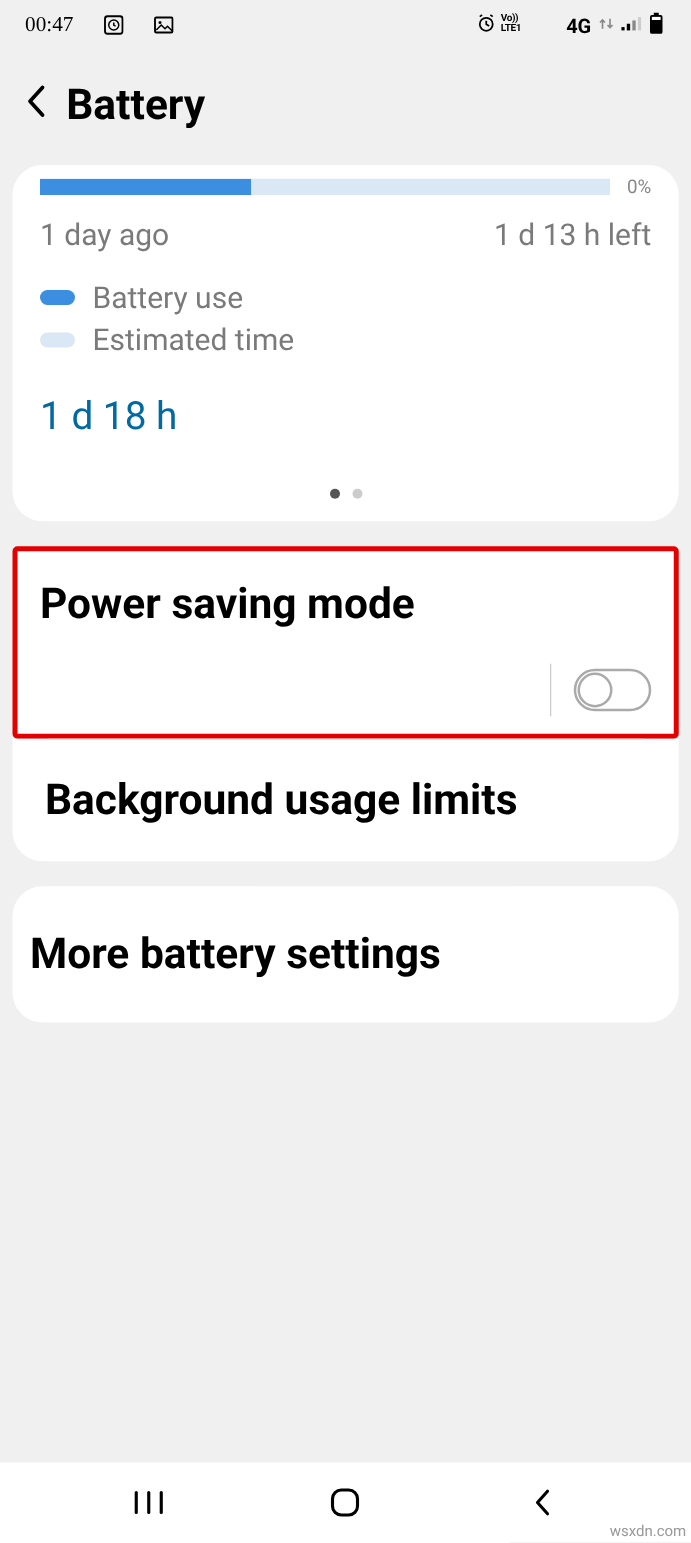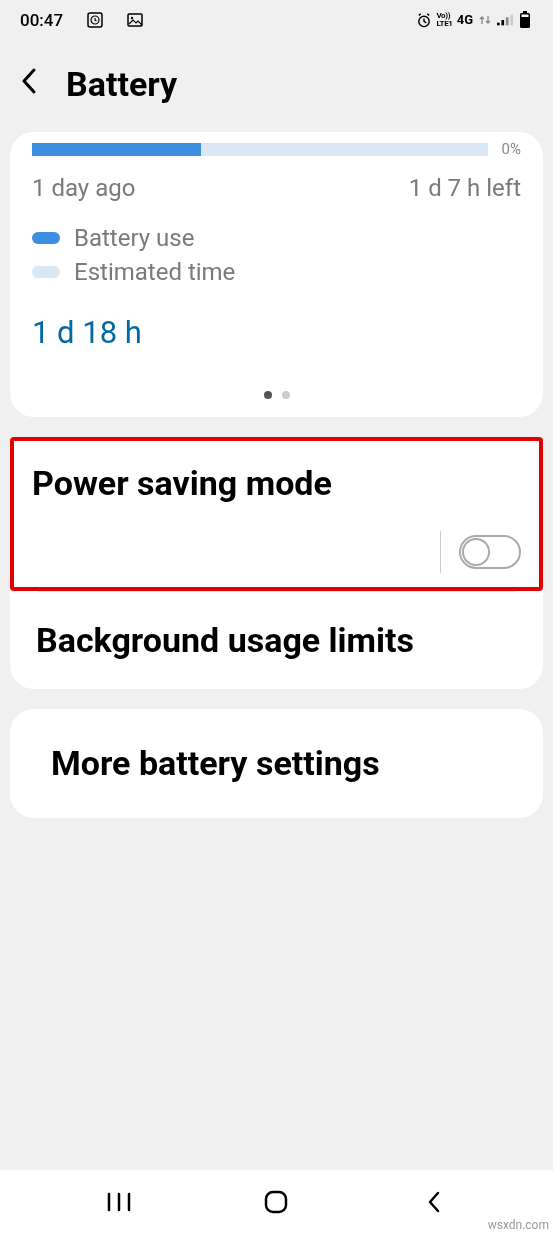--- a/index.html
+++ b/index.html
@@ -14,28 +14,28 @@
     .status-bar {
       height: 40px;
       display: flex;
       align-items: center;
       justify-content: space-between;
       padding: 0 20px;
       font-size: 17px;
       font-weight: 500;
       color: #000;
     }
-    .status-left { display: flex; align-items: center; gap: 24px; }
+    .status-left { display: flex; align-items: center; gap: 24px; font-family: Liberation Serif, serif; }
     .status-right { display: flex; gap: 4px; }
     .status-icon { width: 16px; height: 16px; display: inline-flex; align-items: center; justify-content: center; }
     .header {
       display: flex;
       align-items: center;
       padding: 24px 16px 28px 20px;
-      gap: 28px;
+      gap: 15px;
     }
     .back-arrow {
       font-size: 28px;
       color: #000;
       cursor: pointer;
     }
     .header-title {
       font-size: 34px;
       font-weight: 700;
       color: #000;
@@ -183,21 +183,21 @@
     .settings-title {
       font-size: 34px;
       font-weight: 700;
       color: #000;
       line-height: 1.2;
     }
     .simple-card {
       background: #fff;
       border-radius: 24px;
       margin: 0 10px 20px 10px;
-      padding: 34px 41px;
+      padding: 34px 14px;
     }
     .nav-bar {
       position: absolute;
       bottom: 0;
       left: 0;
       right: 0;
       height: 64px;
       background: #fff;
       display: flex;
       align-items: center;
@@ -243,21 +243,21 @@
   </div>
   <div class="status-right">
     <span class="status-icon">
       <svg width="17" height="17" viewBox="0 0 17 17">
           <circle cx="8.5" cy="9.5" r="5.5" fill="none" stroke="#000" stroke-width="1.5"></circle>
           <path d="M8.5 6.5 V9.5 L11 11" stroke="#000" stroke-width="1.5" fill="none"></path>
           <path d="M3 3 L5 1.5 M14 3 L12 1.5" stroke="#000" stroke-width="1.5"></path>
         </svg>
     </span>
     <span style="font-size:8px;font-weight:700;line-height:1;letter-spacing:-0.3px;">Vo))<br>LTE1</span>
-    <span style="font-size:13px;font-weight:700;">4G</span>
+    <span style="font-size:16px;font-weight:700;margin-left:32px;">4G</span>
     <span class="status-icon">
       <svg width="12" height="14" viewBox="0 0 12 14">
           <path d="M3 11 V4 M1 6 L3 4 L5 6" stroke="#888" stroke-width="1.3" fill="none"></path>
           <path d="M9 3 V10 M7 8 L9 10 L11 8" stroke="#888" stroke-width="1.3" fill="none"></path>
         </svg>
     </span>
     <span class="status-icon">
       <svg width="18" height="14" viewBox="0 0 18 14">
           <rect x="0" y="10" width="3" height="3" fill="#000"></rect>
           <rect x="5" y="7" width="3" height="6" fill="#000"></rect>
@@ -287,21 +287,21 @@
 <div class="card battery-card">
   <div class="progress-row">
     <div class="progress-bar">
       <div class="progress-fill"></div>
       <div class="progress-est"></div>
     </div>
     <span class="progress-end">0%</span>
   </div>
   <div class="time-row">
     <span>1 day ago</span>
-    <span>1 d 7 h left</span>
+    <span>1 d 13 h left</span>
   </div>
   <div class="legend">
     <div class="legend-item">
       <div class="legend-pill" style="background:#3b8ee0"></div>
       <span class="legend-text">Battery use</span>
     </div>
     <div class="legend-item">
       <div class="legend-pill" style="background:#dae8f5"></div>
       <span class="legend-text">Estimated time</span>
     </div>

